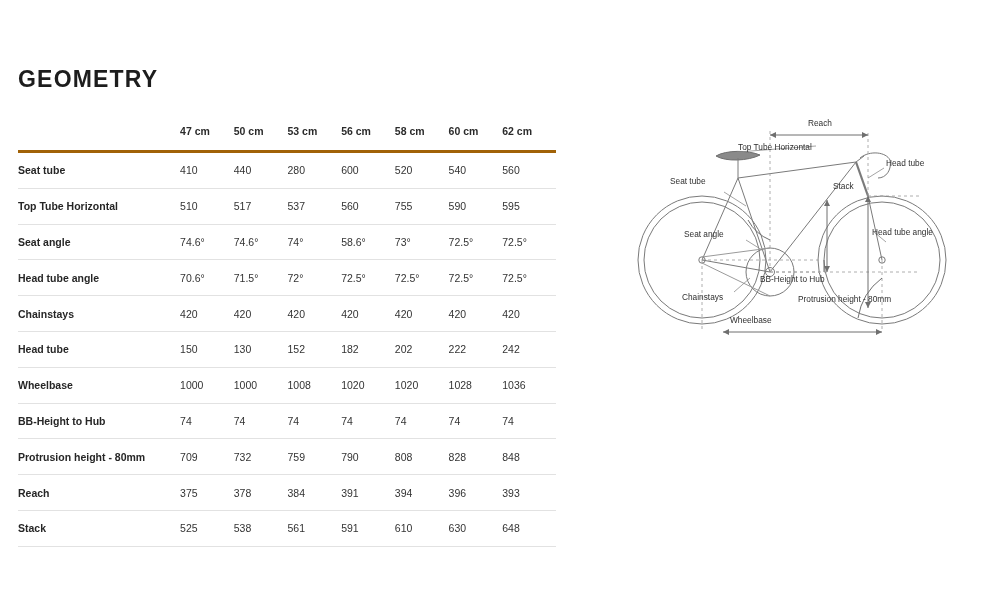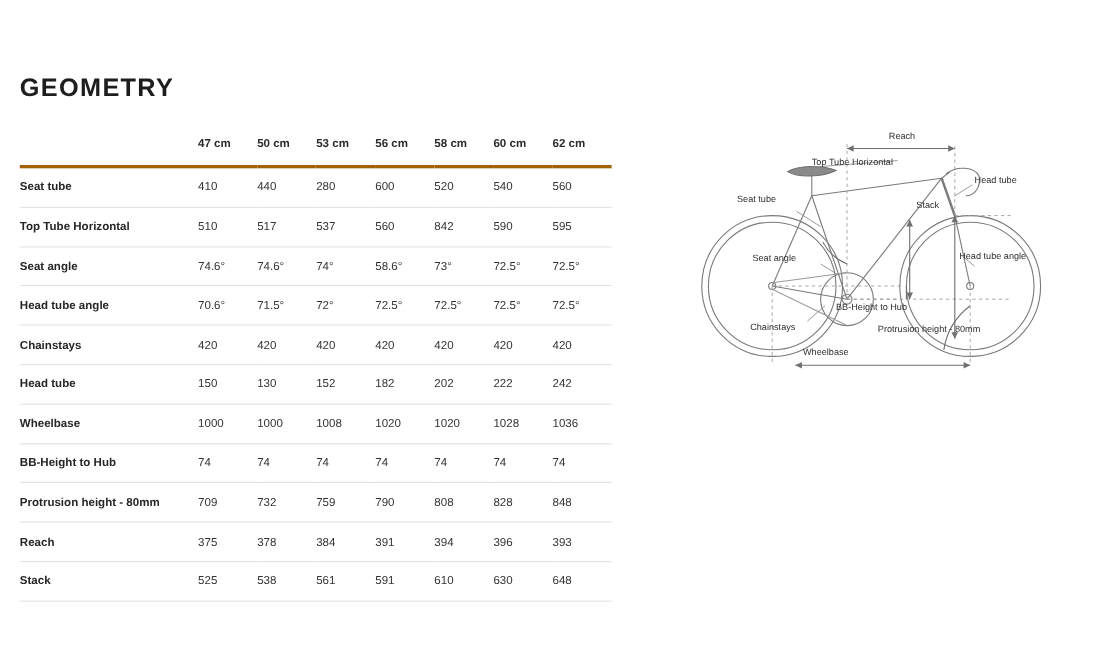--- a/index.html
+++ b/index.html
@@ -125,21 +125,21 @@
           <td class="cell-pad">520</td>
           <td class="cell-pad">540</td>
           <td class="cell-pad">560</td>
         </tr>
         <tr>
           <th class="cell-pad">Top Tube Horizontal</th>
           <td class="cell-pad">510</td>
           <td class="cell-pad">517</td>
           <td class="cell-pad">537</td>
           <td class="cell-pad">560</td>
-          <td class="cell-pad">842</td>
+          <td class="cell-pad">755</td>
           <td class="cell-pad">590</td>
           <td class="cell-pad">595</td>
         </tr>
         <tr>
           <th class="cell-pad">Seat angle</th>
           <td class="cell-pad">74.6°</td>
           <td class="cell-pad">74.6°</td>
           <td class="cell-pad">74°</td>
           <td class="cell-pad">58.6°</td>
           <td class="cell-pad">73°</td>

